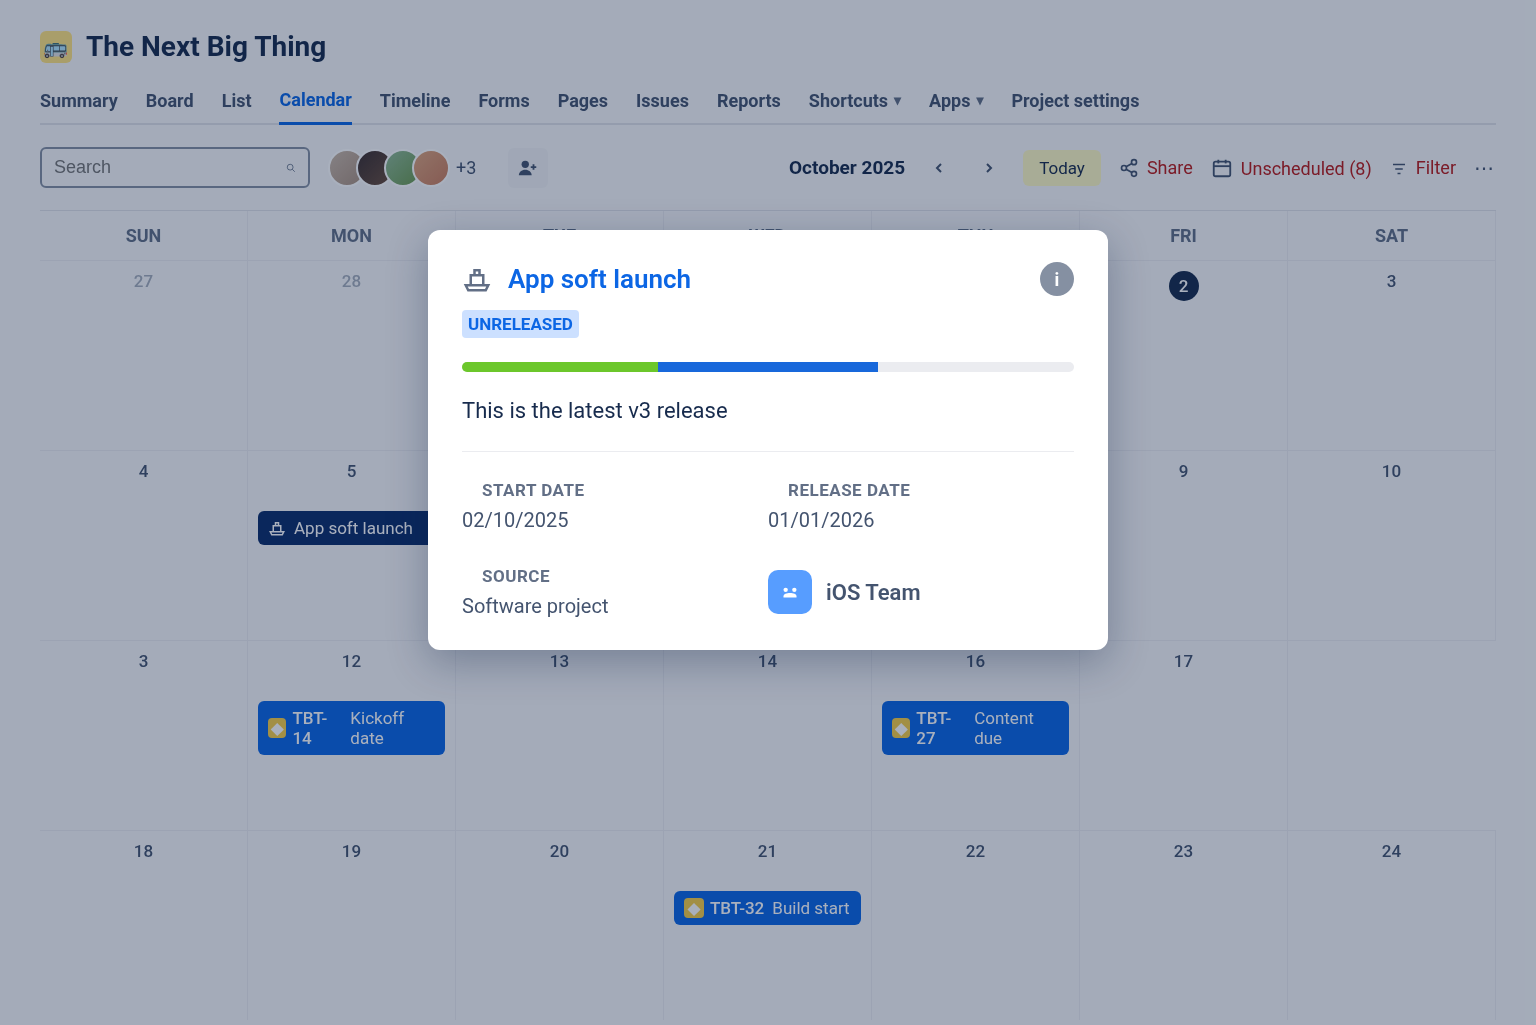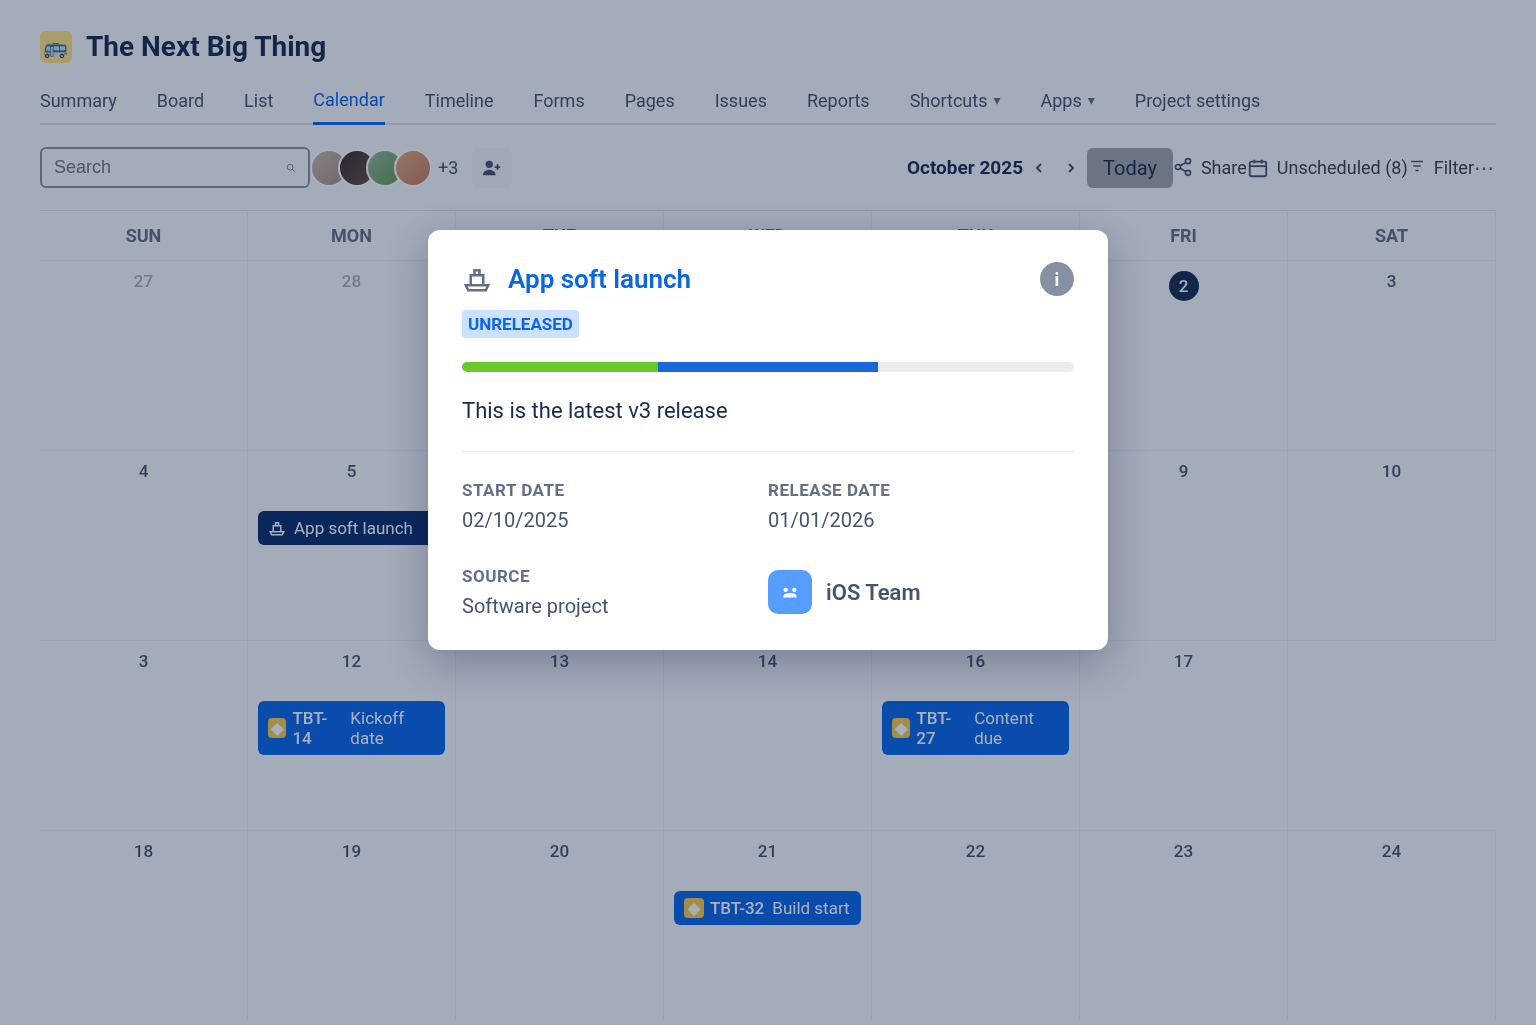--- a/index.html
+++ b/index.html
@@ -31,41 +31,42 @@
   justify-content: center;
   font-size: 20px;
 }
 .project-title {
   font-size: 28px;
   font-weight: 700;
   color: #172b4d;
 }
 .tabs {
   display: flex;
-  gap: 40px;
+  gap: 28px;
   border-bottom: 2px solid #dfe1e6;
   font-size: 18px;
   color: #44546f;
-  font-weight: 400;
+  font-weight: 700;
 }
 .tab {
   padding: 10px 0 12px 0;
   cursor: pointer;
   display: flex;
   align-items: center;
   gap: 6px;
 }
 .tab.active {
   color: #0c66e4;
   border-bottom: 3px solid #0c66e4;
   margin-bottom: -2px;
 }
 .toolbar {
   display: flex;
   align-items: center;
+  gap: 18px;
   padding: 22px 0;
 }
 .search-box {
   display: flex;
   align-items: center;
   border: 2px solid #8590a2;
   border-radius: 6px;
   padding: 8px 12px;
   width: 270px;
   color: #626f86;
@@ -126,33 +127,33 @@
   width: 32px;
   height: 32px;
   display: flex;
   align-items: center;
   justify-content: center;
   color: #44546f;
   cursor: pointer;
   border-radius: 4px;
 }
 .today-btn {
-  background: #a3a3a3;
+  background: #fef9c3;
   padding: 8px 16px;
   border-radius: 6px;
-  font-size: 20px;
+  font-size: 17px;
   color: #172b4d;
   cursor: pointer;
 }
 .tool-link {
   display: flex;
-  align-items: flex-start;
+  align-items: flex-end;
   gap: 8px;
   font-size: 18px;
-  color: #404040;
+  color: #b91c1c;
   cursor: pointer;
 }
 .calendar {
   border-top: 1px solid #dfe1e6;
 }
 .day-headers {
   display: grid;
   grid-template-columns: repeat(7, 1fr);
 }
 .day-header {
@@ -295,20 +296,21 @@
   grid-template-columns: 1fr 1fr;
   row-gap: 34px;
   margin-top: 28px;
 }
 .meta-label {
   font-size: 17px;
   font-weight: 700;
   color: #626f86;
   letter-spacing: 0.5px;
   margin-bottom: 8px;
+  margin-left: 20px;
 }
 .meta-value {
   font-size: 20px;
   color: #44546f;
 }
 .team-row {
   display: flex;
   align-items: center;
   gap: 14px;
 }

